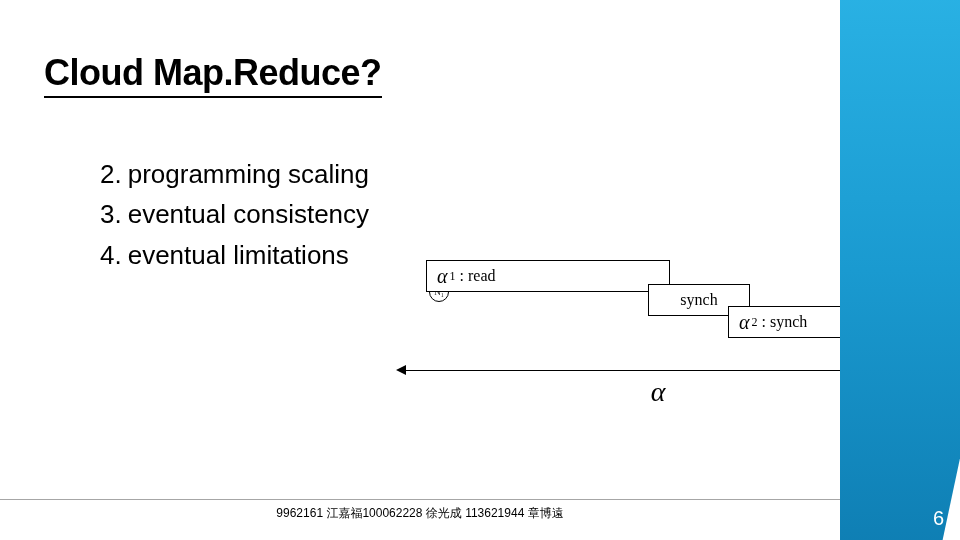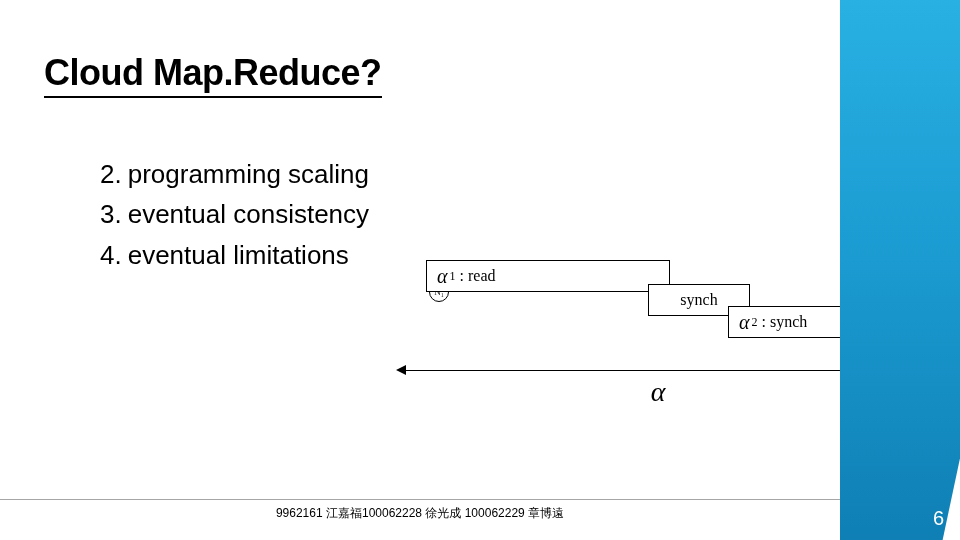--- a/index.html
+++ b/index.html
@@ -200,20 +200,20 @@
         <span style="font-style:normal">: synch</span>
     </div>
 
     <div class="arrowline"></div>
     <div class="arrowhead left"></div>
     <div class="arrowhead right"></div>
     <div class="alpha-big">α</div>
   </div>
 
   <div class="footer-line"></div>
-  <div class="credits">9962161 江嘉福100062228 徐光成 100062229 章博遠</div>
+  <div class="credits">9962161 江嘉福100062228 徐光成 113621944 章博遠</div>
 
   <div class="accent">
     <div class="shape"></div>
   </div>
 
   <div class="page-number">6</div>
 </div>
 
 </body></html>

